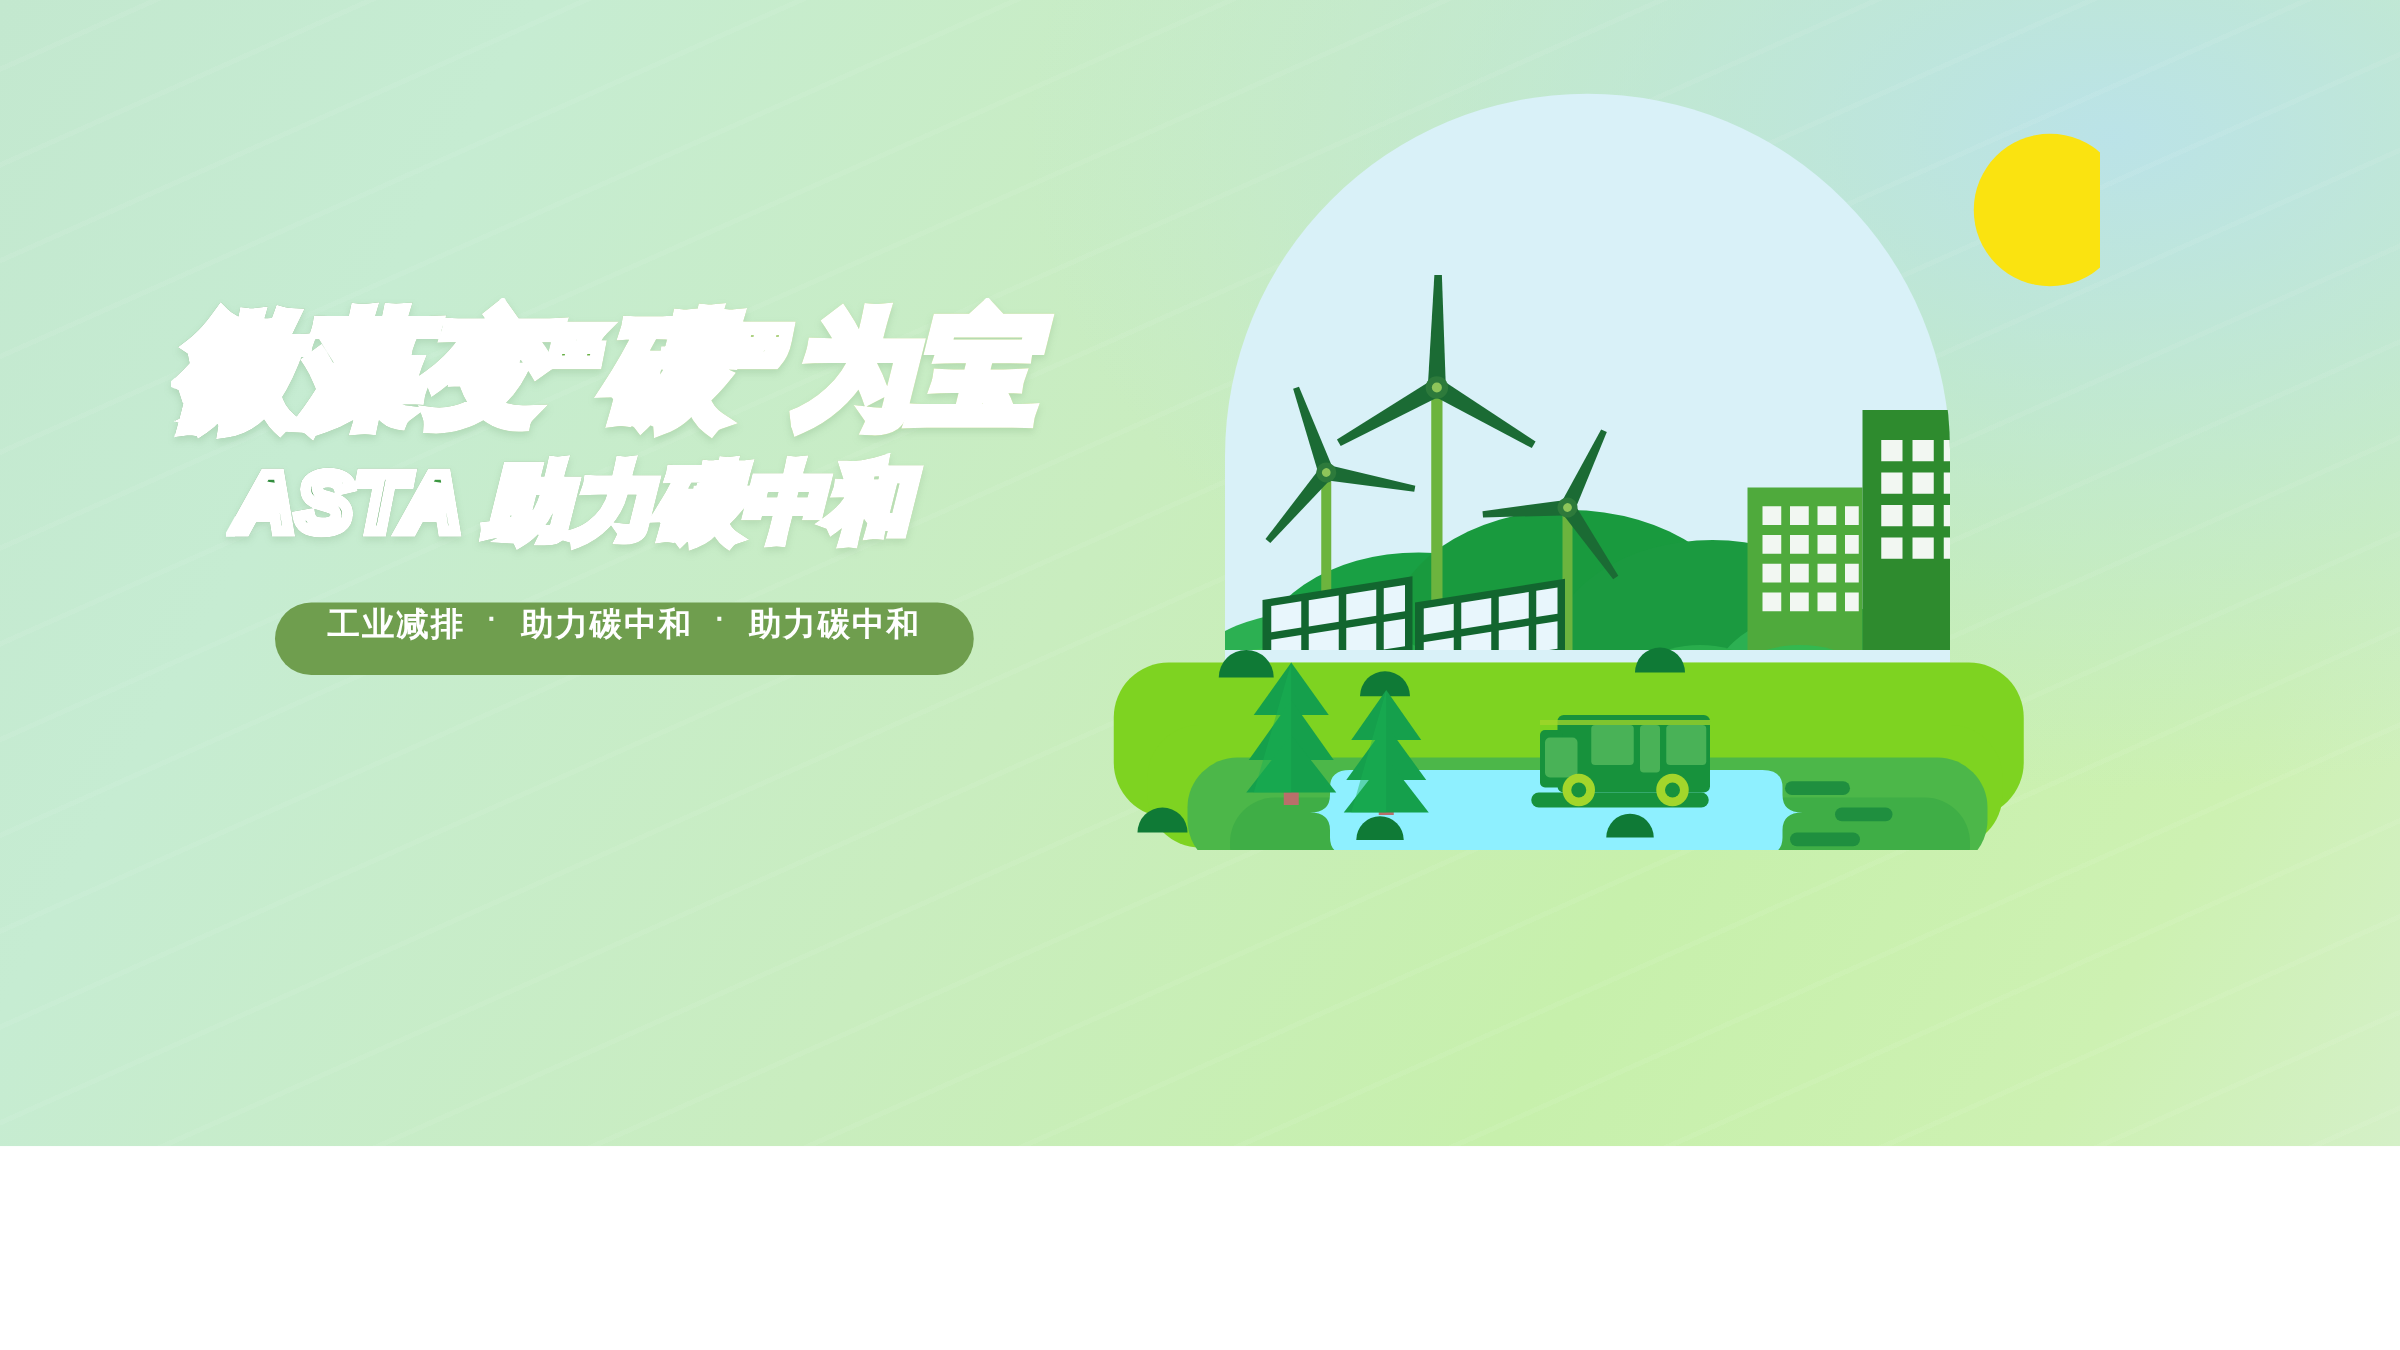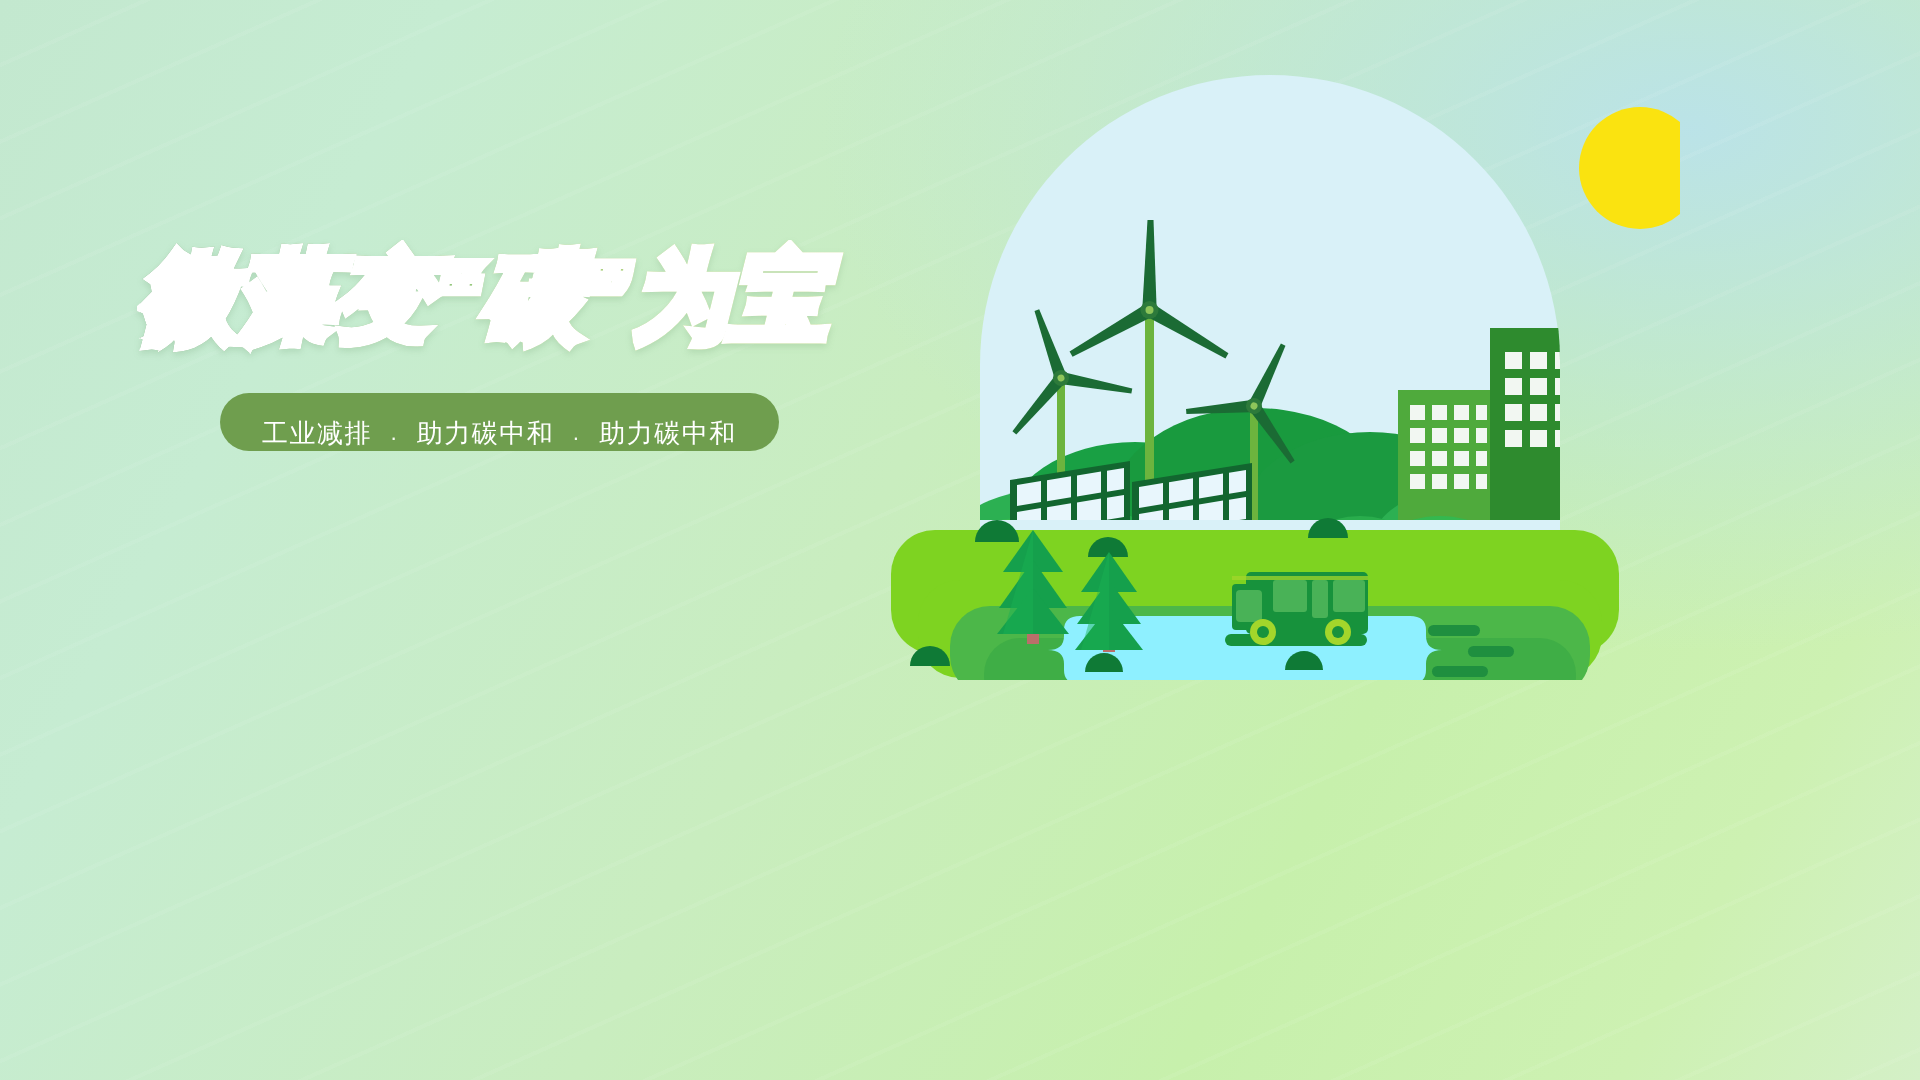--- a/index.html
+++ b/index.html
@@ -3,21 +3,21 @@
 <meta charset="utf-8">
 <style>
   html, body {
     margin: 0;
     padding: 0;
     background: #ffffff;
   }
   #banner {
     position: relative;
     width: 1920px;
-    height: 1080px;
+    height: 917px;
     overflow: hidden;
     font-family: "Liberation Sans", "DejaVu Sans", sans-serif;
     background:
       radial-gradient(ellipse 1500px 900px at 88% 12%, rgba(186,226,235,0.95) 0%, rgba(186,226,235,0.0) 58%),
       linear-gradient(118deg, #c3e8cf 0%, #c6ecd2 18%, #c9edbf 46%, #c7f0ac 70%, #cdf1b2 88%, #d4f0c7 100%);
   }
   
   #texture {
     position: absolute;
     inset: 0;
@@ -70,29 +70,29 @@
     background-clip: text;
     color: transparent;
     -webkit-text-fill-color: transparent;
     paint-order: stroke fill;
     -webkit-text-stroke: 9px #ffffff;
     filter: drop-shadow(0 3px 3px rgba(80,130,80,0.15));
   }
   #tagline-pill {
     margin: 40px 0 0 80px;
     display: inline-flex;
-    align-items: flex-end;
+    align-items: flex-start;
     gap: 18px;
     height: 58px;
     padding: 0 42px;
     border-radius: 30px;
     background: #6f9e4e;
     color: #ffffff;
     font-size: 26px;
-    font-weight: 400;
+    font-weight: 700;
     letter-spacing: 1.5px;
     white-space: nowrap;
   }
   #tagline-pill .dot {
     font-size: 22px;
     opacity: .95;
   }
 
   
   #illustration {
@@ -107,20 +107,21 @@
 </head>
 <body>
 
 <div id="banner">
 
   <div id="texture"></div>
 
   <div id="textblock">
     <h1 class="title-main">微藻变“碳”为宝</h1>
 
+    <h2 class="title-sub">ASTA 助力碳中和</h2>
 
     <div id="tagline-pill">
       <span>工业减排</span>
       <span class="dot">·</span>
       <span>助力碳中和</span>
       <span class="dot">·</span>
       <span>助力碳中和</span>
     </div>
   </div>
 

